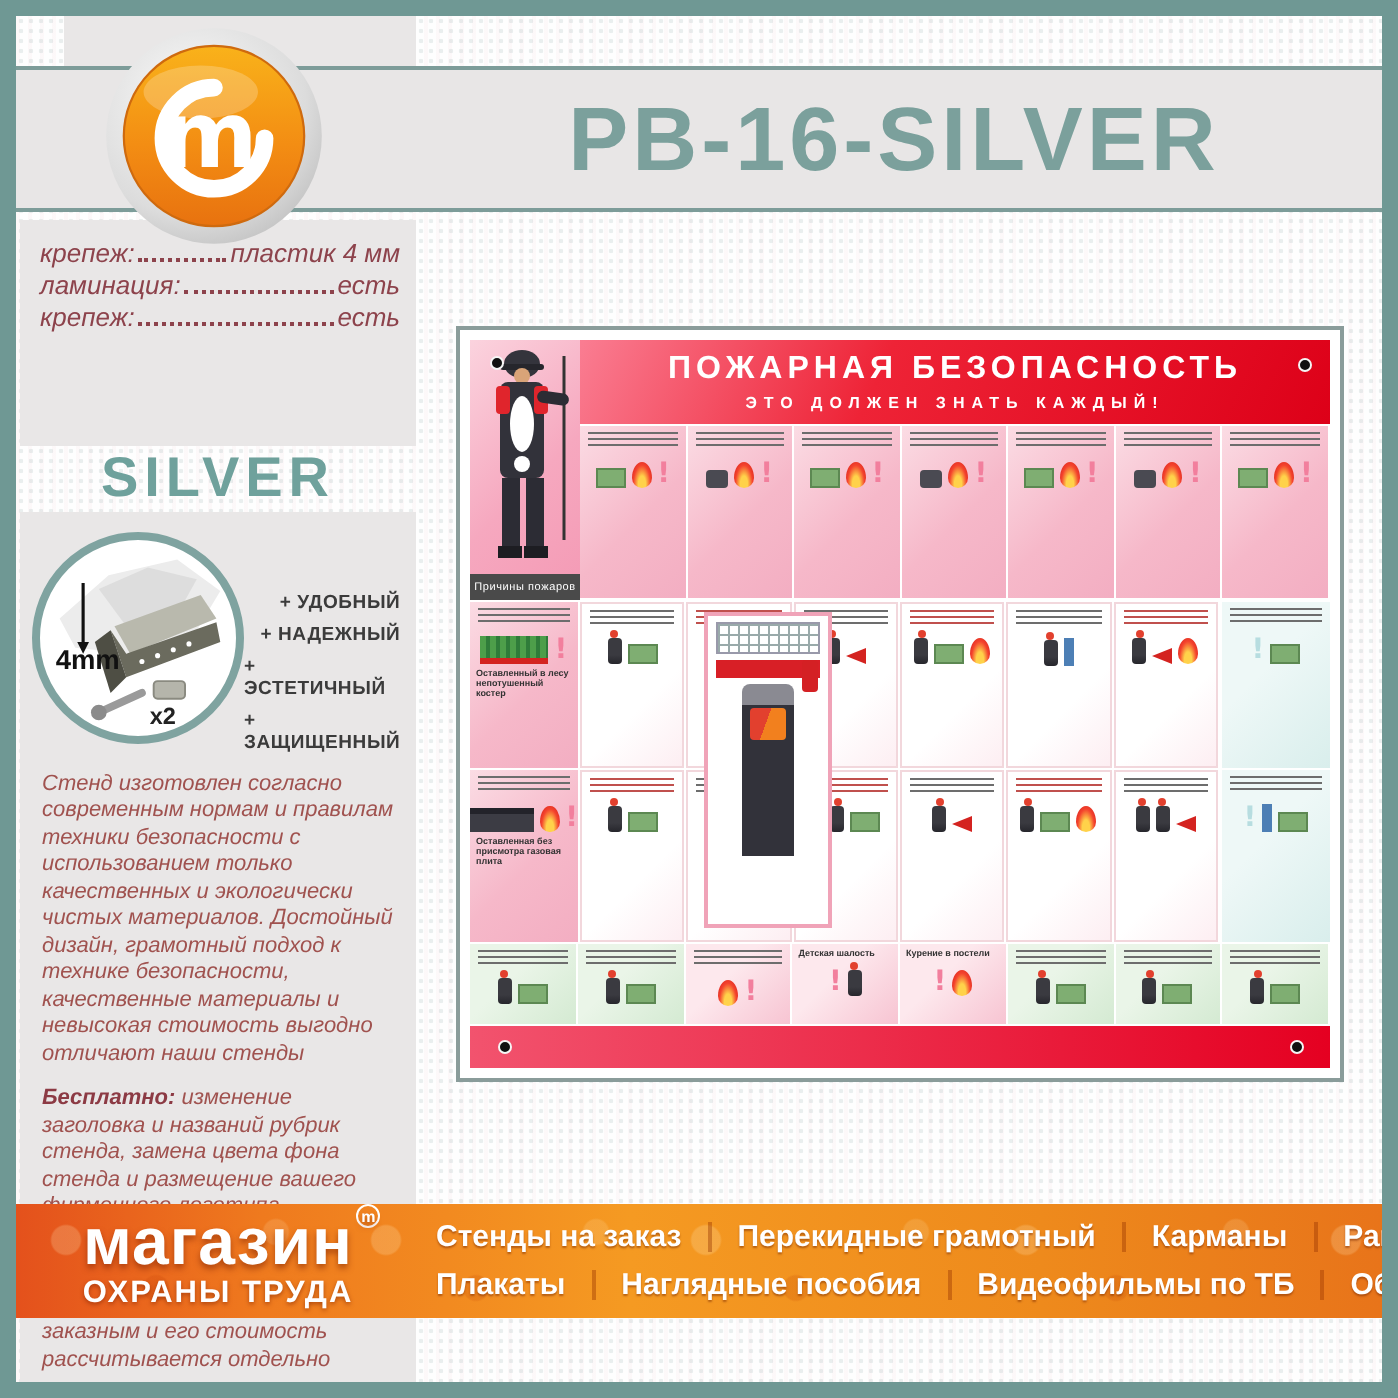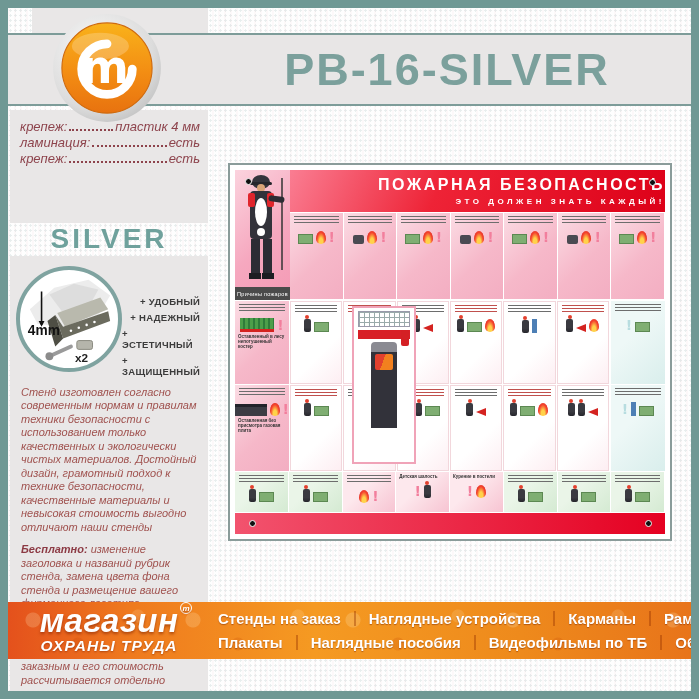--- a/index.html
+++ b/index.html
@@ -43,21 +43,21 @@
     gap:5px;padding-right:2px;margin-top:34px;}
   .feature{font-size:9.5px;font-weight:bold;color:#3b3b3b;letter-spacing:0.3px;}
   .para{font-size:11px;font-style:italic;color:#a0524f;line-height:13.5px;margin:9px 3px 0 5px;}
   .para b{color:#8c3a44;}
   
   .poster{position:absolute;left:220px;top:155px;width:444px;height:378px;z-index:2;
     background:#fff;border:2px solid #8a9c9a;padding:5px;}
   .poster-inner{position:relative;width:430px;height:364px;background:#fff;overflow:hidden;}
   .p-header{position:absolute;left:55px;top:0;width:375px;height:42px;
     background:linear-gradient(115deg,#fa7d92 0%,#ee2336 40%,#dd0018 100%);
-    display:flex;flex-direction:column;align-items:flex-end;justify-content:center;}
+    display:flex;flex-direction:column;align-items:center;justify-content:center;}
   .p-title{color:#fff;font-weight:bold;font-size:16px;letter-spacing:2.5px;line-height:1;}
   .p-sub{color:#fff;font-weight:bold;font-size:8px;letter-spacing:3.5px;margin-top:4px;}
   .fireman-cell{position:absolute;left:0;top:0;width:55px;height:130px;
     background:linear-gradient(135deg,#fbd3de 0%,#f6a8bf 55%,#f49ab5);}
   .causes-label{position:absolute;left:0;bottom:0;width:100%;height:13px;background:#4a4a4a;
     color:#fff;font-size:5.5px;display:flex;align-items:center;justify-content:center;letter-spacing:0.3px;}
   .dot{position:absolute;width:7px;height:7px;border-radius:50%;background:#101010;
     border:1px solid #f5f5f5;z-index:6;}
   .p-bottom{position:absolute;left:0;top:343px;width:430px;height:21px;
     background:linear-gradient(90deg,#f2536e,#e50021);}
@@ -98,21 +98,21 @@
   .ext{width:8px;height:16px;background:#d42024;border-radius:2px;position:absolute;right:5px;top:22px;}
   
   .footer{position:absolute;left:0;right:0;top:594px;height:57px;z-index:5;
     background:linear-gradient(90deg,#e4511c 0%,#ef7a1e 18%,#f59a22 45%,#ee8a1c 75%,#e8741a 100%);
     display:flex;align-items:center;}
   .footer::before{content:"";position:absolute;inset:0;pointer-events:none;
     background-image:radial-gradient(circle 11px at 25px 18px,rgba(255,235,190,0.22) 0 7px,transparent 8px),
       radial-gradient(circle 9px at 70px 42px,rgba(190,60,0,0.18) 0 6px,transparent 7px),
       radial-gradient(circle 10px at 130px 14px,rgba(255,235,190,0.16) 0 6px,transparent 7px);
     background-size:160px 57px;background-repeat:repeat-x;}
-  .brand{width:202px;flex:0 0 202px;text-align:center;position:relative;z-index:1;font-style:italic;}
+  .brand{width:202px;flex:0 0 202px;text-align:center;position:relative;z-index:1;}
   .brand-1{font-size:33px;font-weight:bold;color:#fff;line-height:0.9;letter-spacing:0.5px;
     text-shadow:0 2px 3px rgba(120,30,0,0.55);position:relative;display:inline-block;}
   .brandmark{position:absolute;right:-14px;top:-4px;width:12px;height:12px;border:1.5px solid #fff;
     border-radius:50%;font-size:8px;font-weight:bold;color:#fff;line-height:11px;text-align:center;}
   .brand-2{font-size:15.5px;font-weight:bold;color:#fff;letter-spacing:1px;
     text-shadow:0 1px 2px rgba(120,30,0,0.55);margin-top:1px;}
   .nav{flex:1;display:flex;flex-direction:column;gap:7px;padding-left:8px;position:relative;z-index:1;}
   .nav-row{display:flex;align-items:center;gap:13px;}
   .nav-item{color:#fff;font-weight:bold;font-size:15px;text-shadow:0 1px 1px rgba(120,40,0,0.5);
     cursor:pointer;white-space:nowrap;}
@@ -490,21 +490,21 @@
 
   <div class="footer">
     <div class="brand">
       <span class="brand-1"><span>магазин</span><span class="brandmark">m</span></span>
       <div class="brand-2">ОХРАНЫ ТРУДА</div>
     </div>
     <nav class="nav">
       <div class="nav-row">
         <span class="nav-item">Стенды на заказ</span>
           <span class="nav-sep"></span>
-        <span class="nav-item">Наглядные устройства</span>
+        <span class="nav-item">Перекидные грамотный</span>
           <span class="nav-sep"></span>
         <span class="nav-item">Карманы</span>
           <span class="nav-sep"></span>
         <span class="nav-item">Рамки</span>
           <span class="nav-sep"></span>
         <span class="nav-item">Багет</span>
       </div>
       <div class="nav-row">
         <span class="nav-item">Плакаты</span>
           <span class="nav-sep"></span>

